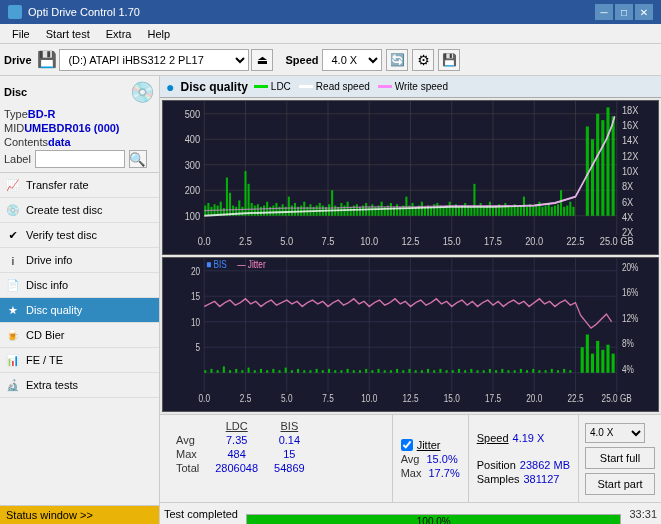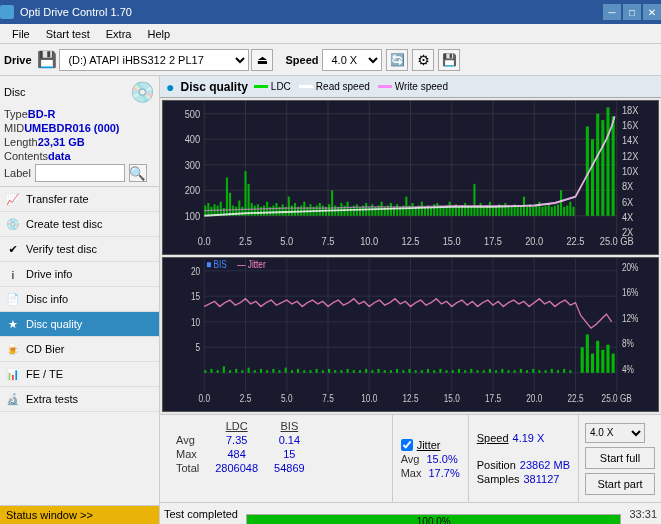--- a/index.html
+++ b/index.html
@@ -12,21 +12,21 @@
       overflow: hidden;
     }
 
     
     .title-bar {
       background: #2b579a;
       color: white;
       display: flex;
       align-items: center;
       justify-content: space-between;
-      padding: 4px 0;
+      padding: 4px 8px;
       height: 24px;
     }
     .title-bar-left {
       display: flex;
       align-items: center;
       gap: 6px;
       font-size: 11px;
     }
     .title-bar-icon {
       width: 14px;
@@ -136,21 +136,21 @@
       border-bottom: 1px solid #ccc;
       padding: 4px;
     }
     .disc-header {
       display: flex;
       align-items: center;
       justify-content: space-between;
       margin-bottom: 4px;
     }
     .disc-title {
-      font-weight: normal;
+      font-weight: bold;
       font-size: 11px;
     }
     .disc-row {
       display: flex;
       justify-content: flex-start;
       margin-bottom: 2px;
       font-size: 11px;
     }
     .disc-row-label {
       color: #333;
@@ -438,24 +438,20 @@
         <span class="disc-title">Disc</span>
         <span style="font-size:20px;cursor:pointer;">💿</span>
       </div>
       <div class="disc-row">
         <span class="disc-row-label">Type</span>
         <span class="disc-row-value">BD-R</span>
       </div>
       <div class="disc-row">
         <span class="disc-row-label">MID</span>
         <span class="disc-row-value">UMEBDR016 (000)</span>
-      </div>
-      <div class="disc-row">
-        <span class="disc-row-label">Length</span>
-        <span class="disc-row-value">23,31 GB</span>
       </div>
       <div class="disc-row">
         <span class="disc-row-label">Contents</span>
         <span class="disc-row-value">data</span>
       </div>
       <div class="disc-label-row">
         <span class="disc-row-label">Label</span>
         <input class="disc-label-input" type="text" style="">
         <button class="disc-label-btn">🔍</button>
       </div>

